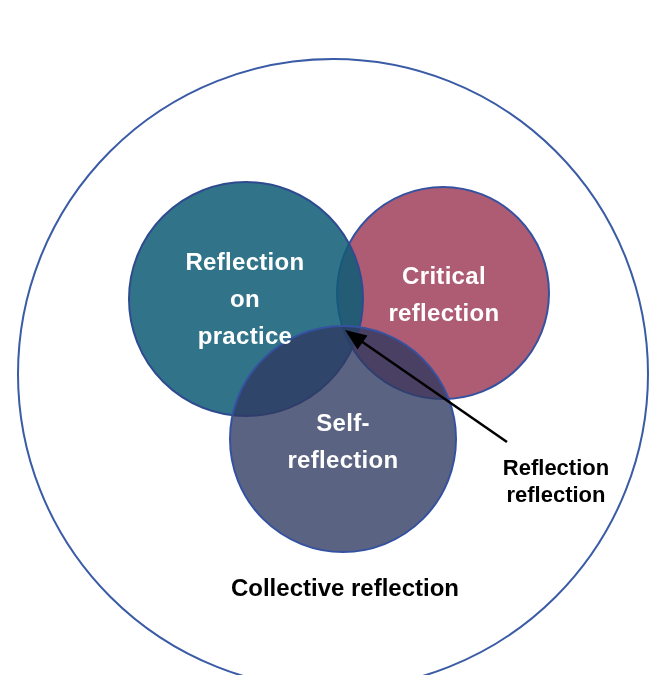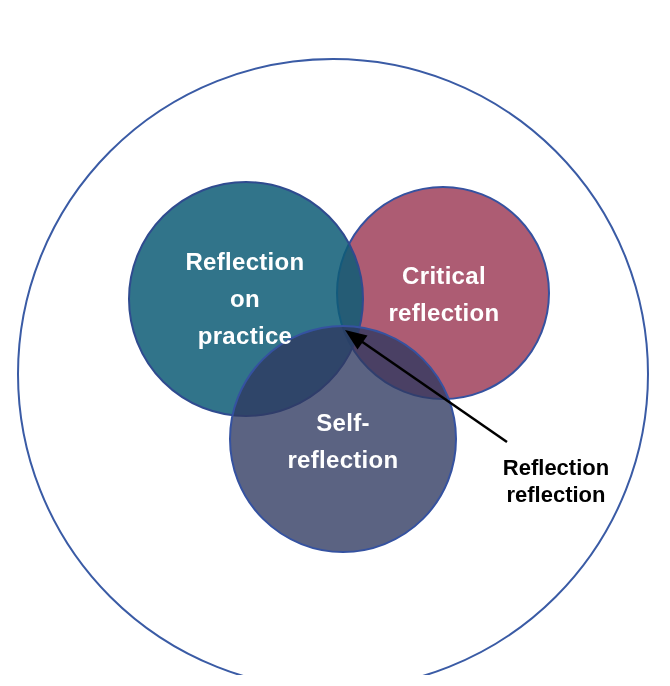--- a/index.html
+++ b/index.html
@@ -74,14 +74,15 @@
 
   <div class="label circle-label" style="left:444px; top:259px;">Critical
 reflection</div>
 
   <div class="label circle-label" style="left:343px; top:406px;">Self-
 reflection</div>
 
   <div class="label outside-label integrative-label" style="left:556px; top:446px;">Reflection
 reflection</div>
 
+  <div class="label outside-label collective-label" style="left:345px; top:553px;">Collective reflection</div>
 
 </div>
 
 </body></html>

